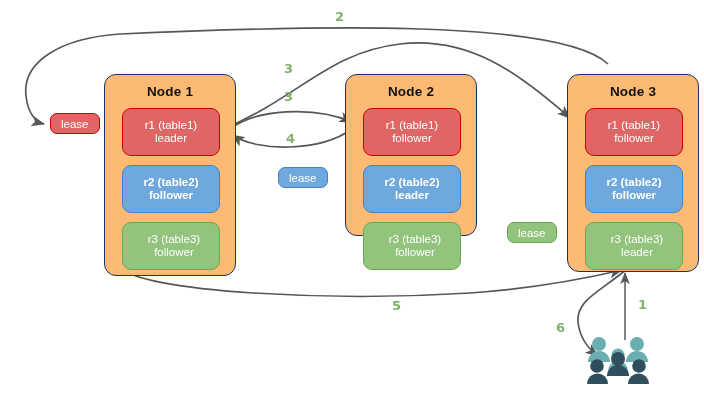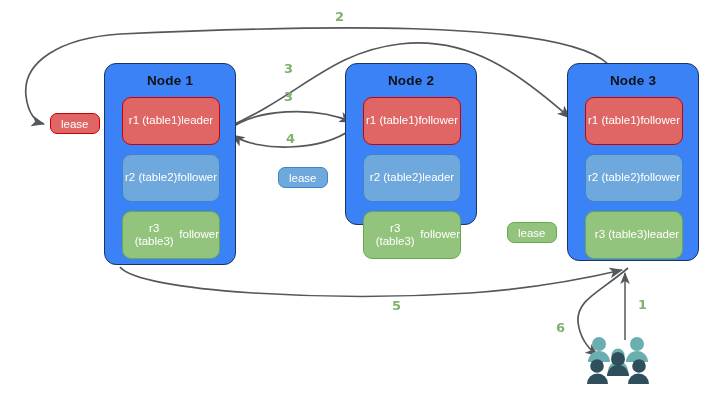--- a/index.html
+++ b/index.html
@@ -9,50 +9,51 @@
     font-family:"Liberation Sans", sans-serif;
     overflow:hidden;
   }
   #stage{position:relative;width:704px;height:405px;}
   #edges{position:absolute;left:0;top:0;width:704px;height:405px;}
 
   .node{
     position:absolute;
     border:1.6px solid #1c3461;
     border-radius:12px;
-    background:#3b82f6;
+    background:#fdba74;
     box-sizing:border-box;
+    margin-top:11px;
   }
   .node-title{
     position:absolute;
     left:0;right:0;top:9px;
     text-align:center;
     font-size:13.5px;
     font-weight:bold;
     color:#111111;
     letter-spacing:.2px;
   }
   .replica{
     position:absolute;
     left:17px;
     width:98px;
     height:48px;
     border-radius:9px;
     box-sizing:border-box;
     display:flex;
-    flex-direction:row;
+    flex-direction:column;
     align-items:center;
     justify-content:center;
     color:#ffffff;
     font-size:11.5px;
     line-height:13.5px;
     text-align:center;
   }
   .replica.red{background:#e06666;border:1.6px solid #cc0000;}
-  .replica.blue{background:#6fa8dc;border:1.6px solid #3d85c6;}
+  .replica.blue{background:#6fa8dc;border:1.6px solid #3d85c6;font-weight:bold;}
   .replica.green{background:#93c47d;border:1.6px solid #6aa84f;padding-left:6px;}
 
   .lease{
     position:absolute;
     border-radius:7px;
     box-sizing:border-box;
     color:#ffffff;
     font-size:11.5px;
     display:flex;
     align-items:center;

